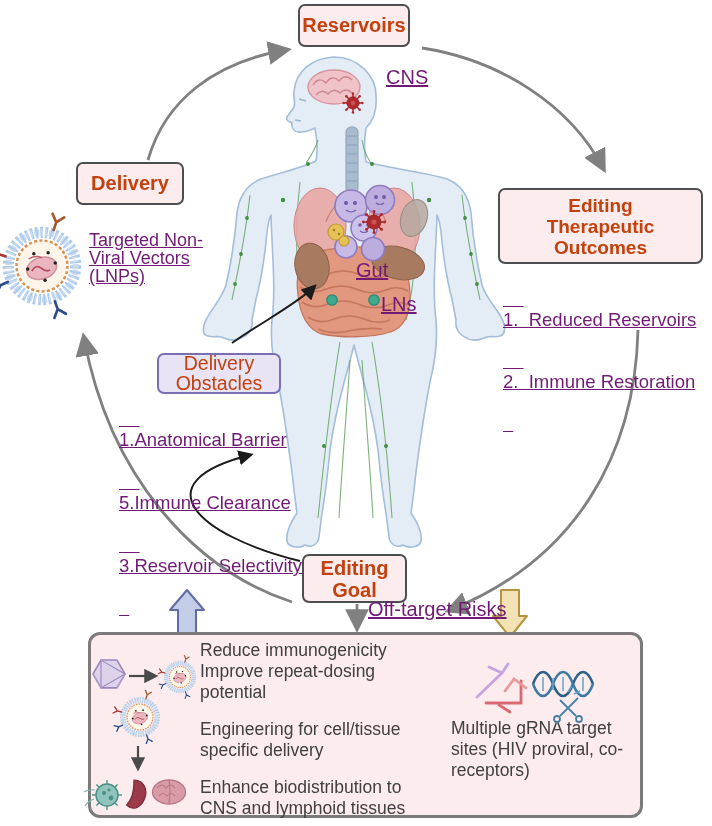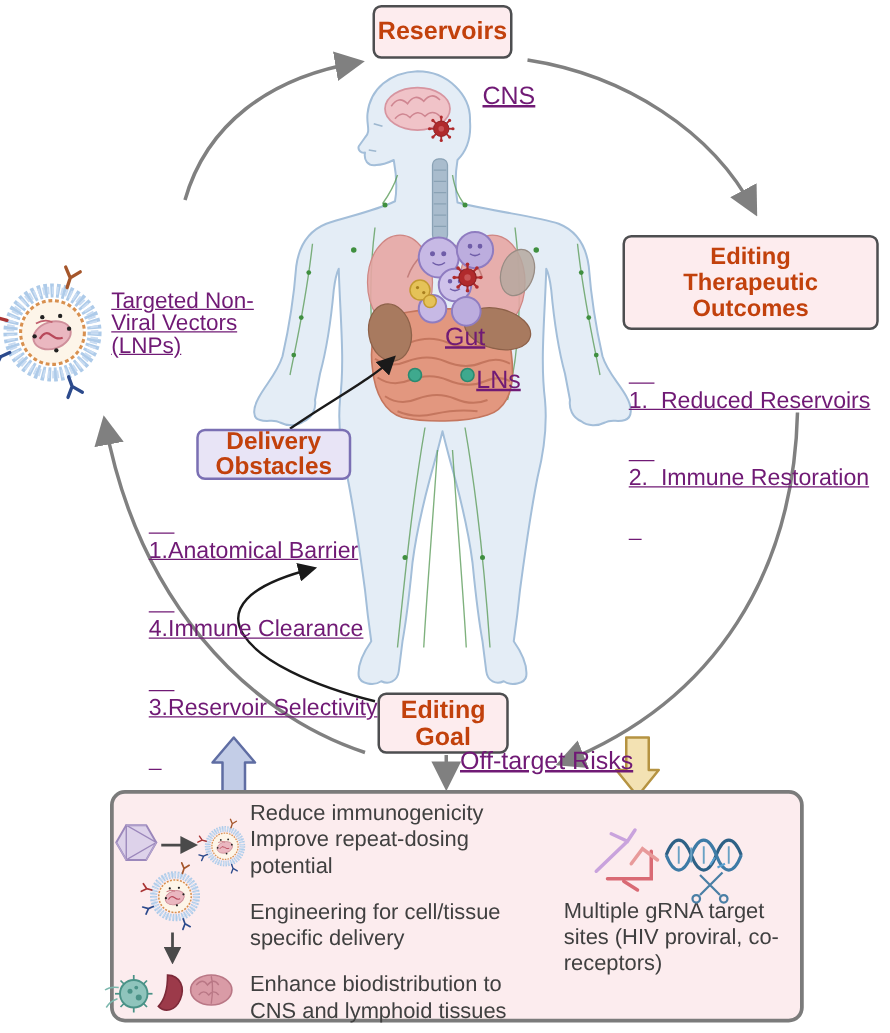--- a/index.html
+++ b/index.html
@@ -3,21 +3,21 @@
 <meta charset="utf-8">
 <style>
   html,body{margin:0;padding:0;background:#fff;}
   .stage{position:relative;width:712px;height:826px;background:#ffffff;overflow:hidden;
          font-family:"Liberation Sans",sans-serif;color:#141414;}
   svg.layer{position:absolute;left:0;top:0;pointer-events:none;}
   .t{position:absolute;white-space:pre;color:#701a75;text-decoration:underline;}
   .nodebox{position:absolute;background:#fdecee;border:2px solid #4d4e50;border-radius:7px;
            box-sizing:border-box;display:flex;align-items:center;justify-content:center;
            text-align:center;font-weight:bold;color:#c2410c;}
-  .nodebox.purple{background:#e8e4f6;border-color:#7a6fb3;font-weight:bold;}
+  .nodebox.purple{background:#e8e4f6;border-color:#7a6fb3;font-weight:normal;margin-top:10px;}
   #box-reservoirs{left:298px;top:4px;width:112px;height:43px;font-size:20px;}
   #box-delivery{left:76px;top:162px;width:108px;height:43px;font-size:20px;}
   #box-outcomes{left:498px;top:188px;width:205px;height:76px;font-size:19px;line-height:21px;}
   #box-outcomes span{display:block;width:150px;}
   #box-obstacles{left:157px;top:343px;width:124px;height:41px;font-size:19.5px;line-height:19.5px;}
   #box-obstacles span{display:block;width:104px;}
   #box-editing{left:302px;top:554px;width:105px;height:49px;font-size:20px;line-height:22px;}
   #box-editing span{display:block;width:80px;}
   #lbl-cns{left:386px;top:66px;font-size:20px;}
   #lbl-gut{left:356px;top:259px;font-size:20px;}
@@ -226,20 +226,23 @@
       <path d="M187,590 L204,610 L196,610 L196,634 L178,634 L178,610 L170,610 Z" fill="#c3cde7" stroke="#5f6da3" stroke-width="2" stroke-linejoin="round"></path>
     </g>
     <g>
       <path d="M510,637 L493,616 L501,616 L501,590 L519,590 L519,616 L527,616 Z" fill="#f3e2b3" stroke="#b59341" stroke-width="2" stroke-linejoin="round"></path>
     </g>
   </svg>
 
   <div class="nodebox" id="box-reservoirs">
     <span>Reservoirs</span>
   </div>
+  <div class="nodebox" id="box-delivery">
+    <span>Delivery</span>
+  </div>
   <div class="nodebox" id="box-outcomes">
     <span>Editing Therapeutic Outcomes</span>
   </div>
   <div class="nodebox purple" id="box-obstacles">
     <span>Delivery Obstacles</span>
   </div>
   <div class="nodebox" id="box-editing">
     <span>Editing Goal</span>
   </div>
 
@@ -248,21 +251,21 @@
   <div class="t" id="lbl-lns">LNs</div>
   <div class="t" id="caption-vectors">Targeted Non-Viral Vectors (LNPs)</div>
 
   <div class="t" id="list-outcomes">
     <div>1.  Reduced Reservoirs</div>
     <div>2.  Immune Restoration</div>
   </div>
 
   <div class="t" id="list-obstacles">
     <div>1.Anatomical Barrier</div>
-    <div>4.Immune Clearance</div>
+    <div>5.Immune Clearance</div>
     <div>3.Reservoir Selectivity</div>
   </div>
 
   <div class="t" id="lbl-offtarget">Off-target Risks</div>
 
   <div id="panel"></div>
   <div class="panel-item" id="pitem-0">Reduce immunogenicity
 Improve repeat-dosing potential</div>
   <div class="panel-item" id="pitem-1">Engineering for cell/tissue specific delivery</div>
   <div class="panel-item" id="pitem-2">Enhance biodistribution to CNS and lymphoid tissues</div>

